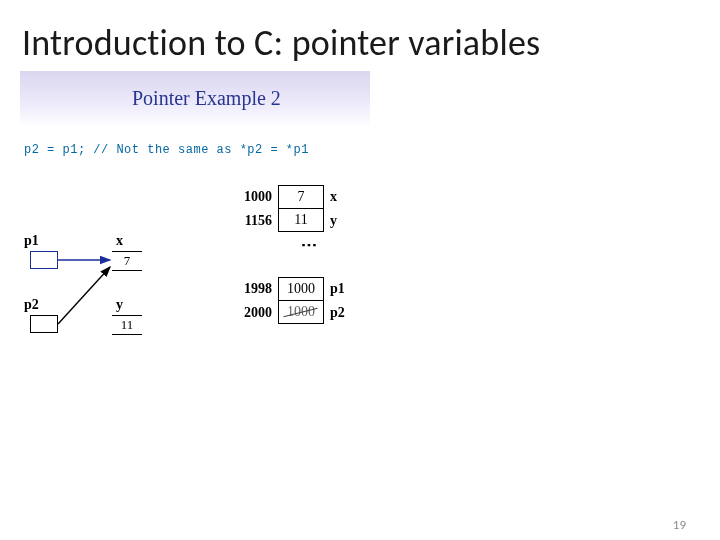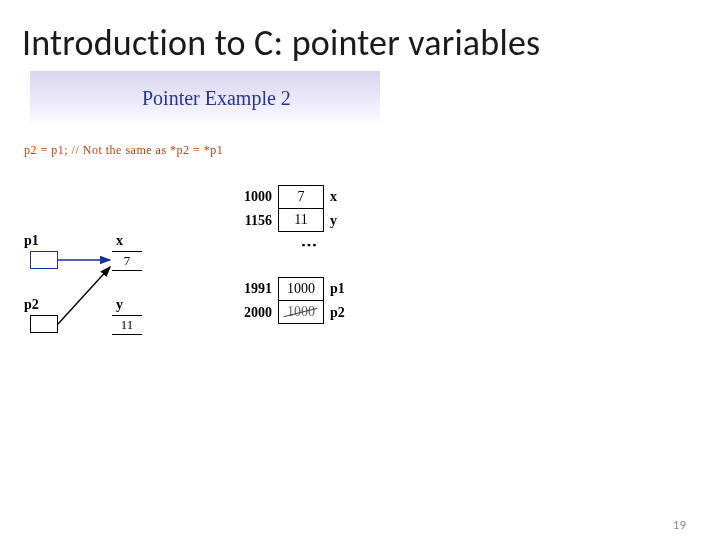--- a/index.html
+++ b/index.html
@@ -21,35 +21,35 @@
   .content-area {
     position: relative;
     margin: 0 18px;
     height: 420px;
   }
   .example-header {
     background: linear-gradient(to bottom, #d9d6f0 0%, #ece9fa 55%, #ffffff 100%);
     height: 56px;
     position: relative;
     width: 350px;
-    margin-left: 12px;
+    margin-left: 2px;
   }
   .example-header-title {
     position: absolute;
     top: 16px;
     left: 112px;
     font-family: Georgia, "Times New Roman", serif;
     font-size: 20px;
     color: #26358f;
   }
   .code-line {
-    font-family: Liberation Serif, serif;
+    font-family: Liberation Mono, monospace;
     font-size: 12px;
     white-space: nowrap;
-    color: #c2410c;
+    color: #0369a1;
     padding: 16px 8px 0 6px;
   }
   .code-line .as { letter-spacing: 0.5px; }
   
   .left-diagram {
     position: absolute;
     left: 6px;
     top: 156px;
     width: 200px;
     height: 180px;
@@ -167,21 +167,21 @@
       <div class="mem-addr">1156</div>
       <div class="mem-cell">11</div>
       <div class="mem-name">y</div>
     </div>
 
     <div class="mem-gap">
       <span class="dots">⋮</span>
     </div>
 
     <div class="mem-row first">
-      <div class="mem-addr">1991</div>
+      <div class="mem-addr">1998</div>
       <div class="mem-cell">1000</div>
       <div class="mem-name">p1</div>
     </div>
     <div class="mem-row">
       <div class="mem-addr">2000</div>
       <div class="mem-cell mem-strike">1000</div>
       <div class="mem-name">p2</div>
     </div>
   </div>
 

